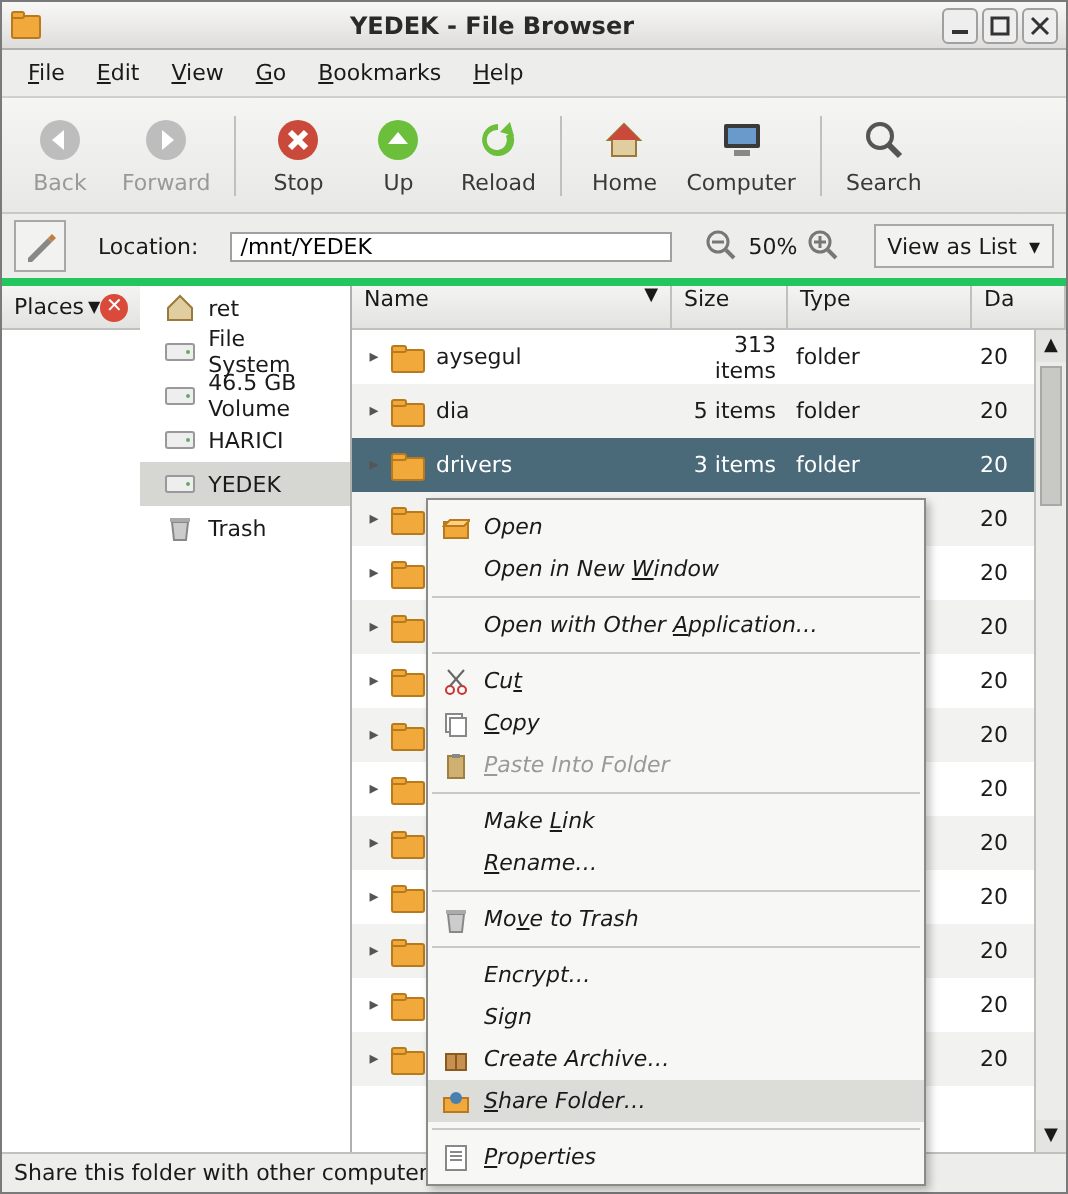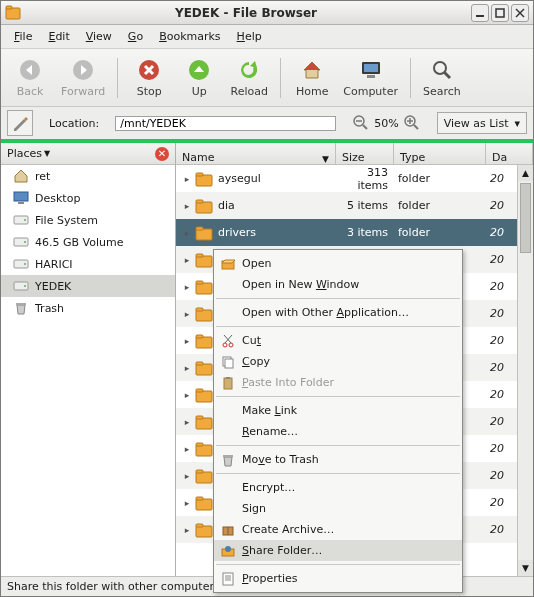--- a/index.html
+++ b/index.html
@@ -90,21 +90,21 @@
   .zoom-group { display:flex; align-items:center; gap:4px; }
   .viewas {
     height: 22px; border: 1px solid #a8a8a4; background:#f2f2f0;
     padding: 0 6px; display:flex;align-items:center; gap:6px;
   }
   
   .main { flex: 1; display: flex; min-height: 0; }
   .sidebar {
     width: 175px;
     border-right: 1px solid #b0b0ac;
-    display: flex; flex-direction: column;
+    display: flex; flex-direction: row;
     background: #fff;
   }
   .side-header {
     height: 22px;
     background: linear-gradient(to bottom,#f4f4f2,#e2e2e0);
     border-bottom: 1px solid #c0c0bc;
     display: flex; align-items: center; padding: 0 6px;
     font-size: 11px;
   }
   .side-header .spacer { flex:1; }
@@ -124,21 +124,21 @@
   }
   .pl-icon { width:16px;height:16px; display:flex;align-items:center;justify-content:center;}
   
   .filepane { flex:1; display:flex; flex-direction:column; min-width:0; background:#fff;}
   .columns {
     height: 22px; display:flex;
     background: linear-gradient(to bottom,#f4f4f2,#e2e2e0);
     border-bottom: 1px solid #c0c0bc;
   }
   .col-h {
-    display:flex; align-items:flex-end; padding: 0 6px;
+    display:flex; align-items:flex-start; padding: 0 6px;
     border-right: 1px solid #c0c0bc; position:relative;
   }
   .col-name { flex: 0 0 160px; }
   .col-size { flex: 0 0 58px; }
   .col-type { flex: 0 0 92px; }
   .col-date { flex: 1; }
   .sort-ind { margin-left:auto; font-size:9px; }
   .rows { flex:1; overflow:hidden; position:relative;}
   .row {
     display:flex; align-items:center; height:27px;
@@ -147,21 +147,21 @@
   .row:nth-child(even) { background:#f2f2f0; }
   .row:nth-child(odd) { background:#fff; }
   .row.selected {
     background: #4a6a7a !important; color:#fff;
   }
   .row .expander { width:14px; text-align:center; color:#555; font-size:9px;}
   .row .ficon { width:20px; height:20px; margin-right:4px; display:flex;align-items:center;justify-content:center;}
   .cell-name { flex: 0 0 160px; display:flex; align-items:center; padding-left:4px; overflow:hidden;}
   .cell-size { flex: 0 0 58px; text-align:right; padding-right:6px;}
   .cell-type { flex: 0 0 92px; padding-left:4px;}
-  .cell-date { flex: 1; padding-left:4px;font-style:italic;}
+  .cell-date { flex: 1; padding-left:4px;}
   
   .vscroll {
     width:16px; background:#e4e4e2; border-left:1px solid #c0c0bc;
     display:flex; flex-direction:column;
   }
   .vscroll .sbtn { height:16px; display:flex;align-items:center;justify-content:center; font-size:9px;}
   .vscroll .track { flex:1; background:#ececea; position:relative;}
   .vscroll .thumb { position:absolute; left:2px; right:2px; top:2px; height:70px; background:#c8c8c4; border:1px solid #a8a8a4;}
   .filepane-body { flex:1; display:flex; min-height:0;}
   
@@ -172,20 +172,21 @@
   }
   
   .ctx {
     position: absolute; left: 213px; top: 249px;
     width: 250px;
     background: #f7f7f5;
     border: 1px solid #8a8a86;
     box-shadow: 2px 2px 4px rgba(0,0,0,0.25);
     padding: 3px 0;
     z-index: 50;
+    font-style: italic;
   }
   .ctx-item {
     display:flex; align-items:center;
     height: 21px;
     padding: 0 8px 0 4px;
   }
   .ctx-item.highlight {
     background: #dcdcd8;
   }
   .ctx-item.disabled { color:#9a9a96; }
@@ -364,29 +365,20 @@
             <span class="pl-icon">
               <svg width="16" height="16">
                 <path d="M2 8l6-6 6 6v6H2z" fill="#e0cda0" stroke="#9a7a3a"></path>
               </svg>
             </span>
             <span>ret</span>
           </div>
           <div class="place-item">
             <span class="pl-icon">
               <svg width="16" height="16">
-                <rect x="1" y="2" width="14" height="9" fill="#5a8ac0" stroke="#2a5a90"></rect>
-                <rect x="5" y="12" width="6" height="2" fill="#888"></rect>
-              </svg>
-            </span>
-            <span>Desktop</span>
-          </div>
-          <div class="place-item">
-            <span class="pl-icon">
-              <svg width="16" height="16">
                 <rect x="1" y="4" width="14" height="8" rx="1" fill="#eee" stroke="#999"></rect>
                 <circle cx="12" cy="8" r="1" fill="#6a6"></circle>
               </svg>
             </span>
             <span>File System</span>
           </div>
           <div class="place-item">
             <span class="pl-icon">
               <svg width="16" height="16">
                 <rect x="1" y="4" width="14" height="8" rx="1" fill="#eee" stroke="#999"></rect>

